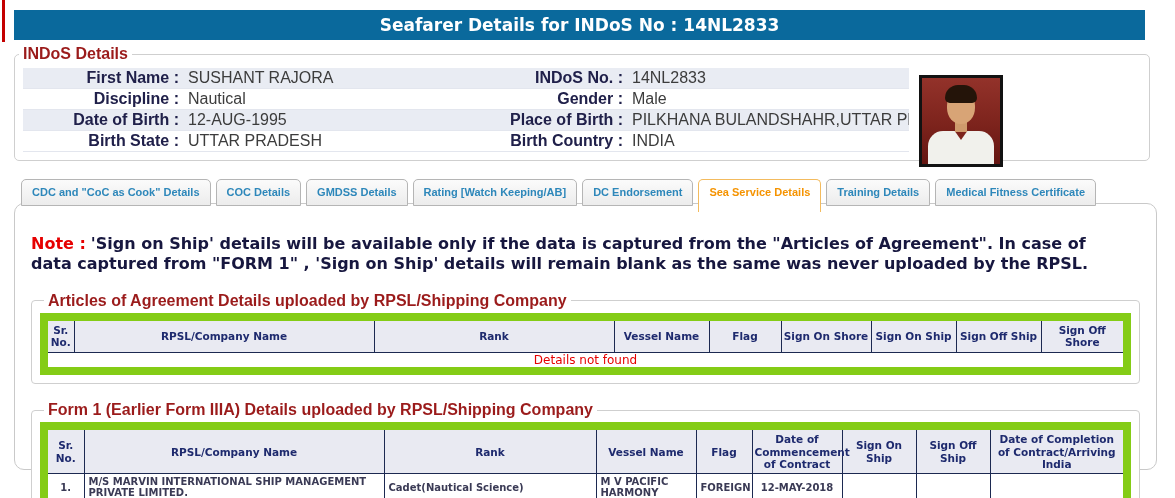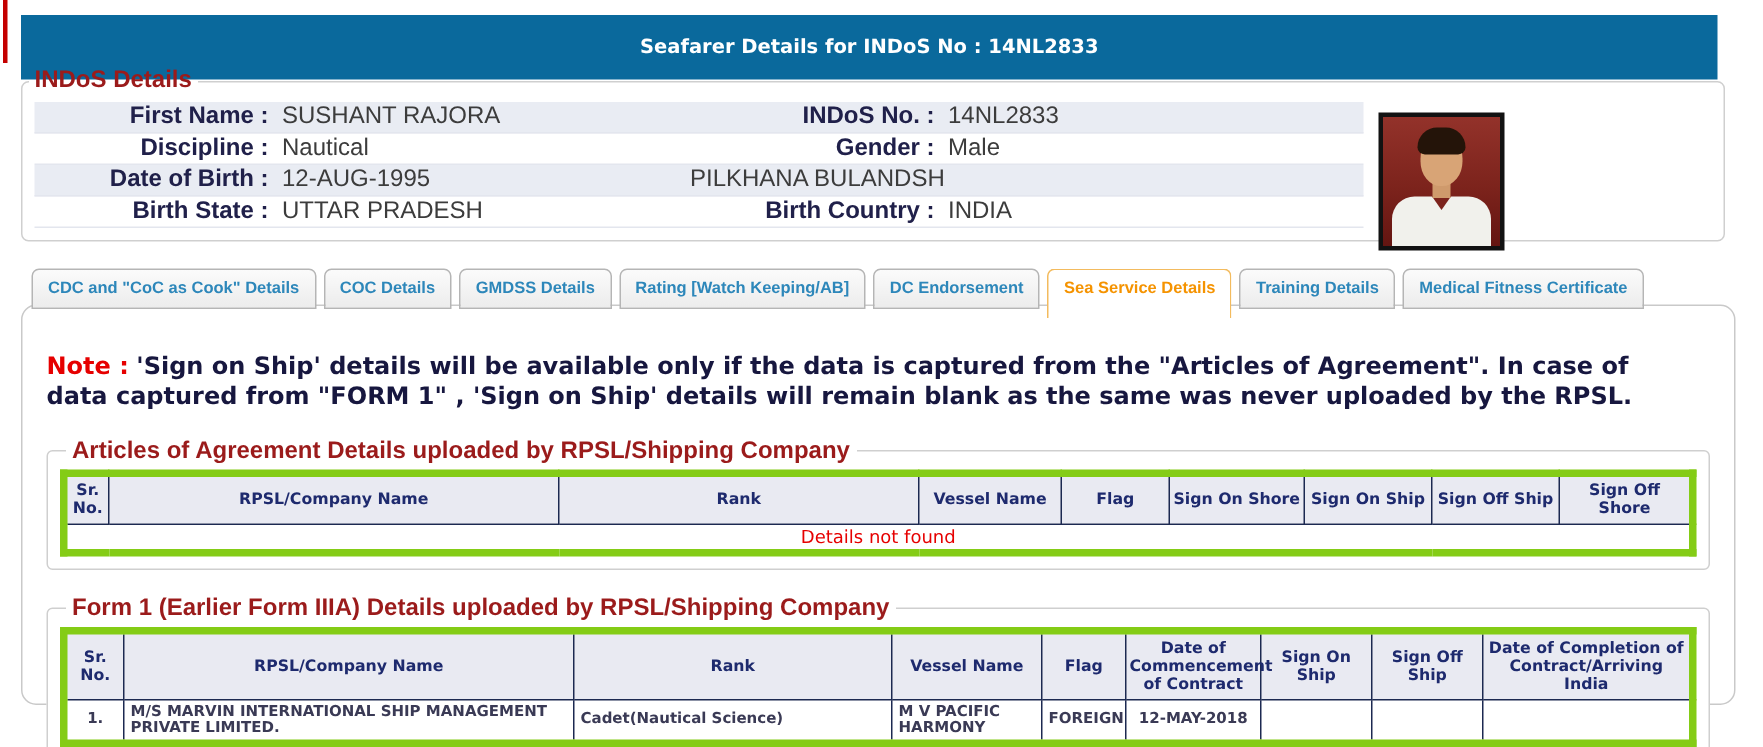--- a/index.html
+++ b/index.html
@@ -1,22 +1,22 @@
 <!DOCTYPE html>
 <html><head>
 <meta charset="utf-8">
 <style>
   * { box-sizing: border-box; margin: 0; padding: 0; }
   html,body { width:1175px; height:498px; background:#ffffff; font-family:"Liberation Sans", sans-serif; position:relative; overflow:hidden; }
 
   .red-edge { position:absolute; left:2px; top:0; width:3px; height:42px; background:#c40000; }
 
-  .titlebar { position:absolute; left:14px; top:10px; width:1131px; height:43px; background:#0a699c; color:#fff;
+  .titlebar { position:absolute; left:14px; top:10px; width:1131px; height:30px; background:#0a699c; color:#fff;
               display:flex; align-items:center; justify-content:center;
-              font-family:"DejaVu Sans", sans-serif; font-weight:bold; font-size:13px; }
+              font-family:"DejaVu Sans", sans-serif; font-weight:bold; font-size:17px; }
 
   fieldset { border:1px solid #cfcfcf; border-radius:5px; background:#fff; }
   legend { color:#9b1b1b; font-weight:bold; font-size:16px; padding:0 4px; margin-left:4px; white-space:nowrap; }
 
   .indos { position:absolute; left:14px; top:45px; width:1136px; height:116px; }
   .indos-rows { margin:5px 8px 0 8px; padding-right:232px; }
   .indos-row { display:grid; grid-template-columns:163px 272px 172px 1fr; height:21px; line-height:20px;
                font-size:16px; border-bottom:1px solid #e3e6ee; }
   .indos-row:nth-child(odd) { background:#e9ecf3; }
   .indos-row .lbl { text-align:right; font-weight:bold; color:#20204a; padding-right:7px; white-space:nowrap; }
@@ -41,21 +41,21 @@
   .tab { height:27px; line-height:25px; padding:0 10px; background:linear-gradient(#fbfbfb,#ececec);
          border:1px solid #b5b5b5; border-radius:5px 5px 0 0; font-weight:bold; font-size:11px;
          color:#2d87ba; white-space:nowrap; cursor:pointer; }
   .tab.active { height:33px; background:#fff; border:1px solid #f3bb5e; border-bottom:none; color:#f59300; }
 
   .note { margin:30px 18px 0 16px; font-family:"DejaVu Sans", sans-serif; font-weight:bold;
           font-size:16px; color:#17173f; line-height:1.28; max-width:1070px; }
   .note-prefix { color:#e60000; margin-right:5px; }
 
   .tbl-fs { margin:17px 16px 0 16px; padding:1px 8px 8px 8px; border-radius:4px; }
-  table { width:100%; border-collapse:collapse; table-layout:fixed; border:5px solid #84cc16; margin-top:2px; }
+  table { width:100%; border-collapse:collapse; table-layout:fixed; border:8px solid #84cc16; margin-top:2px; }
   th, td { border:1px solid #1c2951; }
   th { background:#e9eaf2; color:#1e2a6e; font-family:"DejaVu Sans", sans-serif; font-weight:bold;
        font-size:10.5px; line-height:1.18; text-align:center; padding:3px 2px; }
   .t1 th:nth-child(1){width:30px}  .t1 th:nth-child(2){width:300px} .t1 th:nth-child(3){width:240px}
   .t1 th:nth-child(4){width:95px}  .t1 th:nth-child(5){width:72px}  .t1 th:nth-child(6){width:90px}
   .t1 th:nth-child(7){width:85px}  .t1 th:nth-child(8){width:85px}
   .t2 th:nth-child(1){width:40px}  .t2 th:nth-child(2){width:300px} .t2 th:nth-child(3){width:212px}
   .t2 th:nth-child(4){width:100px} .t2 th:nth-child(5){width:56px}  .t2 th:nth-child(6){width:90px}
   .t2 th:nth-child(7){width:74px}  .t2 th:nth-child(8){width:74px}
   .nf { color:#e60000; font-family:"DejaVu Sans", sans-serif; font-weight:normal; font-size:12px;
@@ -84,20 +84,21 @@
     </div>
     <div class="indos-row">
       <span class="lbl">Discipline :</span>
       <span class="val">Nautical</span>
       <span class="lbl">Gender :</span>
       <span class="val">Male</span>
     </div>
     <div class="indos-row">
       <span class="lbl">Date of Birth :</span>
       <span class="val">12-AUG-1995</span>
+      <span class="lbl">Place of Birth :</span>
       <span class="val">PILKHANA BULANDSHAHR,UTTAR PRADESH</span>
     </div>
     <div class="indos-row">
       <span class="lbl">Birth State :</span>
       <span class="val">UTTAR PRADESH</span>
       <span class="lbl">Birth Country :</span>
       <span class="val">INDIA</span>
     </div>
   </div>
   <div class="photo" title="Seafarer photograph">

